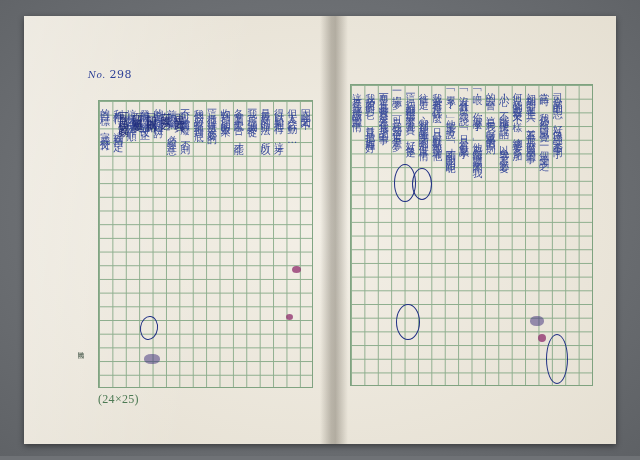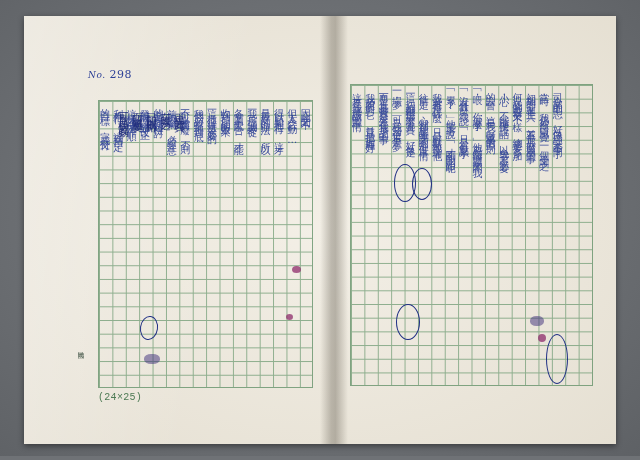--- a/index.html
+++ b/index.html
@@ -134,23 +134,23 @@
     font-size: 11px;
     font-family: "DejaVu Serif", serif;
     letter-spacing: 0.5px;
   }
   #page-no .no-label { font-style: italic; font-size: 9px; }
   
   #grid-spec {
     position: absolute;
     left: 74px;
     top: 376px;
-    font-size: 10px;
+    font-size: 12px;
     color: #4d7a54;
-    font-family: Liberation Mono, monospace;
+    font-family: Liberation Serif, serif;
     letter-spacing: 0.3px;
   }
   
   #edge-label {
     position: absolute;
     left: 52px;
     top: 330px;
     writing-mode: vertical-rl;
     text-orientation: upright;
     font-size: 6.5px;

